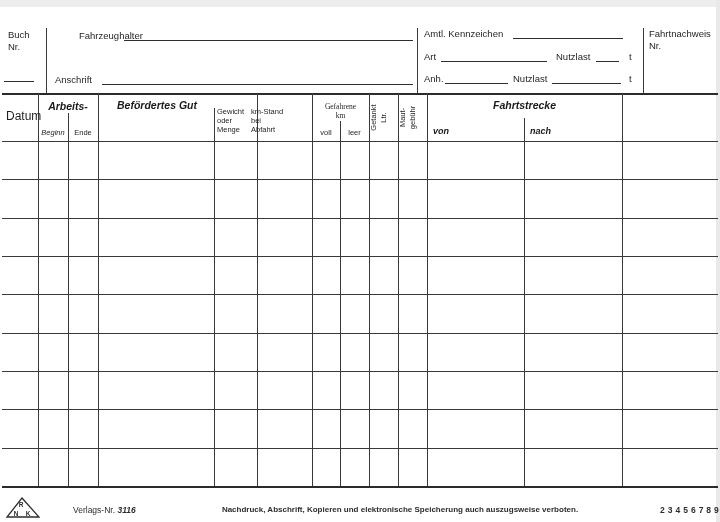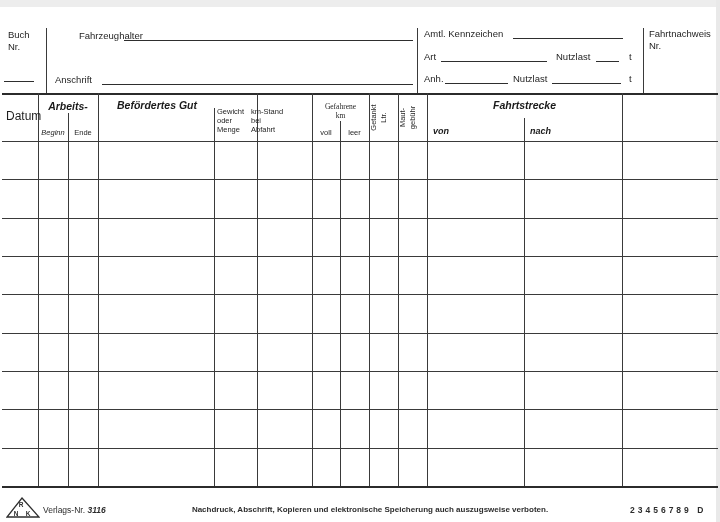--- a/index.html
+++ b/index.html
@@ -10,21 +10,21 @@
   .lbl{position:absolute;font-size:9.5px;line-height:11px;color:#1f1f1f;white-space:nowrap;}
   .fill{position:absolute;height:0;border-top:1px solid #2e2e2e;}
   .vl{position:absolute;width:1px;background:#3a3a3a;}
   .hl{position:absolute;height:1px;background:#3a3a3a;}
   .hl.thick{height:2px;background:#2b2b2b;}
   .th{position:absolute;font-size:7.5px;line-height:9px;color:#1f1f1f;}
   .th.center{text-align:center;}
   .th-title{position:absolute;font-size:10.5px;font-weight:700;font-style:italic;text-align:center;color:#1a1a1a;white-space:nowrap;}
   .th-sub-bold{position:absolute;font-size:9px;font-weight:700;font-style:italic;color:#1a1a1a;}
   .rot{position:absolute;transform:rotate(-90deg);text-align:center;font-size:7.5px;line-height:9.5px;color:#1f1f1f;}
-  .footer-txt{position:absolute;font-size:8px;color:#2d2d2d;white-space:nowrap;}
+  .footer-txt{position:absolute;font-size:8px;color:#2d2d2d;white-space:nowrap;margin-left:30px;}
   .bold{font-weight:700;}
   .bi{font-weight:700;font-style:italic;}
   .code{letter-spacing:3px;font-weight:700;}
 </style>
 </head>
 <body>
 
 <div class="page">
 
   <div class="scan-top"></div>

